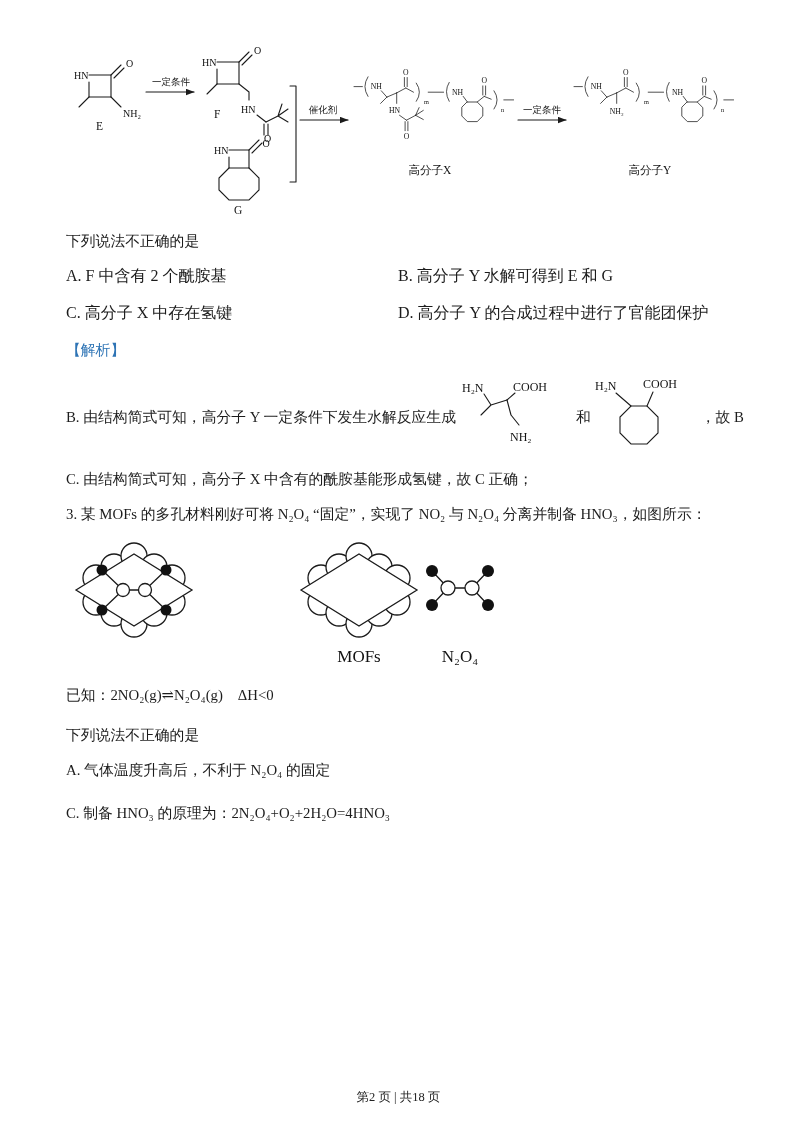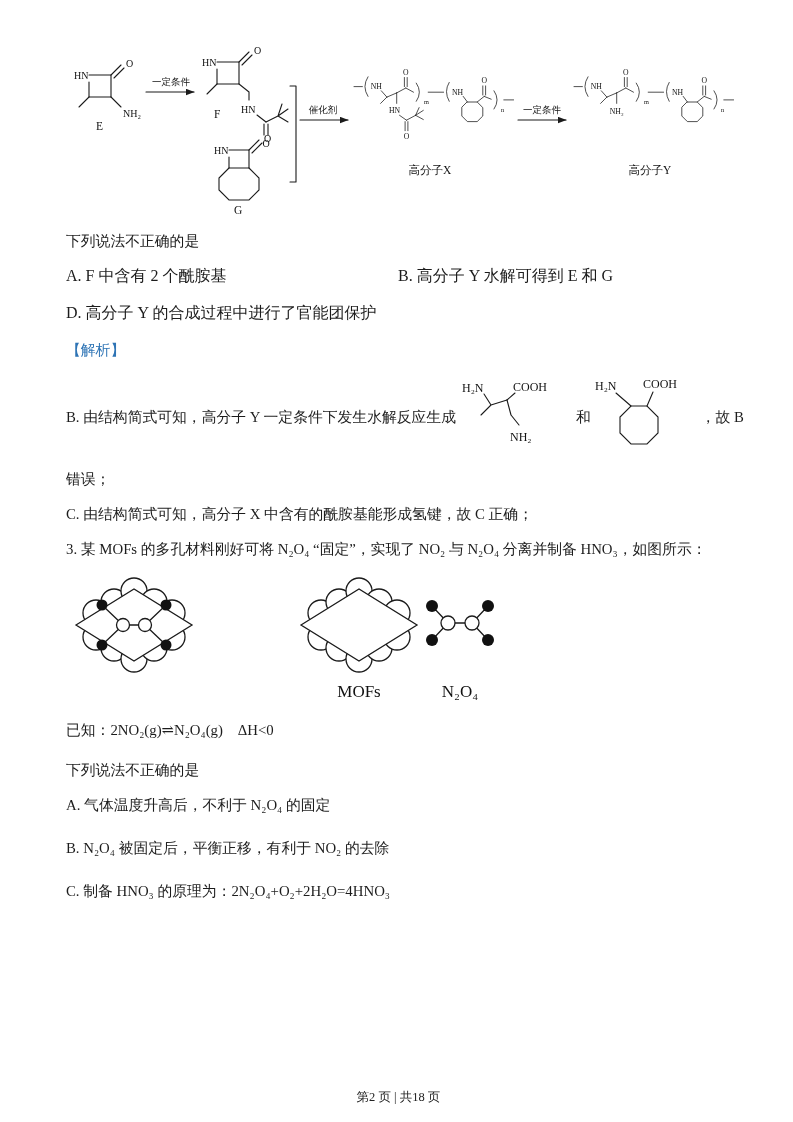--- a/index.html
+++ b/index.html
@@ -161,20 +161,21 @@
     </svg>
   </div>
 
   <p class="line">下列说法不正确的是</p>
 
   <div class="opt-grid">
     <span class="opt">A. F 中含有 2 个酰胺基</span>
     <span class="opt">B. 高分子 Y 水解可得到 E 和 G</span>
   </div>
   <div class="opt-grid">
+    <span class="opt">C. 高分子 X 中存在氢键</span>
     <span class="opt">D. 高分子 Y 的合成过程中进行了官能团保护</span>
   </div>
 
   <p class="line">
     <span class="tag">【解析】</span>
   </p>
 
   <div class="b-row">
     <span class="seg">B. 由结构简式可知，高分子 Y 一定条件下发生水解反应生成</span>
     <svg class="struct-svg" width="112" height="80" viewBox="0 0 112 80">
@@ -187,21 +188,20 @@
     </svg>
     <span class="seg">和</span>
     <svg class="struct-svg" width="102" height="86" viewBox="0 0 102 86">
       <text class="atom12" x="0" y="16">H₂N</text>
       <text class="atom12" x="48" y="14">COOH</text>
       <path class="bond" d="M21,19 L36,32 M52,32 L58,18"></path>
       <path class="bond" d="M36,32 H52 L63,43 V59 L52,70 H36 L25,59 V43 Z"></path>
     </svg>
     <span class="seg">，故 B</span>
   </div>
-  <p class="line">错误；</p>
 
   <p class="line">C. 由结构简式可知，高分子 X 中含有的酰胺基能形成氢键，故 C 正确；</p>
 
   <p class="line" style="margin-top:2px;">3. 某 MOFs 的多孔材料刚好可将 N₂O₄ “固定”，实现了 NO₂ 与 N₂O₄ 分离并制备 HNO₃，如图所示：</p>
 
   <div class="diagram-wrap">
     <svg width="460" height="132" viewBox="0 0 460 132">
 
       <g transform="translate(66,52)">
         <circle class="cloud" cx="-38" cy="-12" r="13"></circle>
@@ -249,18 +249,17 @@
       </g>
       <text class="diaglabel" x="291" y="124" text-anchor="middle">MOFs</text>
       <text class="diaglabel" x="392" y="124" text-anchor="middle">N₂O₄</text>
     </svg>
   </div>
 
   <p class="line" style="margin-top:4px;">已知：2NO₂(g)⇌N₂O₄(g)　ΔH&lt;0</p>
   <p class="line" style="margin-top:18px;">下列说法不正确的是</p>
 
   <p class="line q3opt" style="margin-top:10px;">A. 气体温度升高后，不利于 N₂O₄ 的固定</p>
-  <p class="line q3opt">B. N₂O₄ 被固定后，平衡正移，有利于 NO₂ 的去除</p>
   <p class="line q3opt">C. 制备 HNO₃ 的原理为：2N₂O₄+O₂+2H₂O=4HNO₃</p>
 
 </div>
 
 <div class="footer">第2 页 | 共18 页</div>
 
 </body></html>

